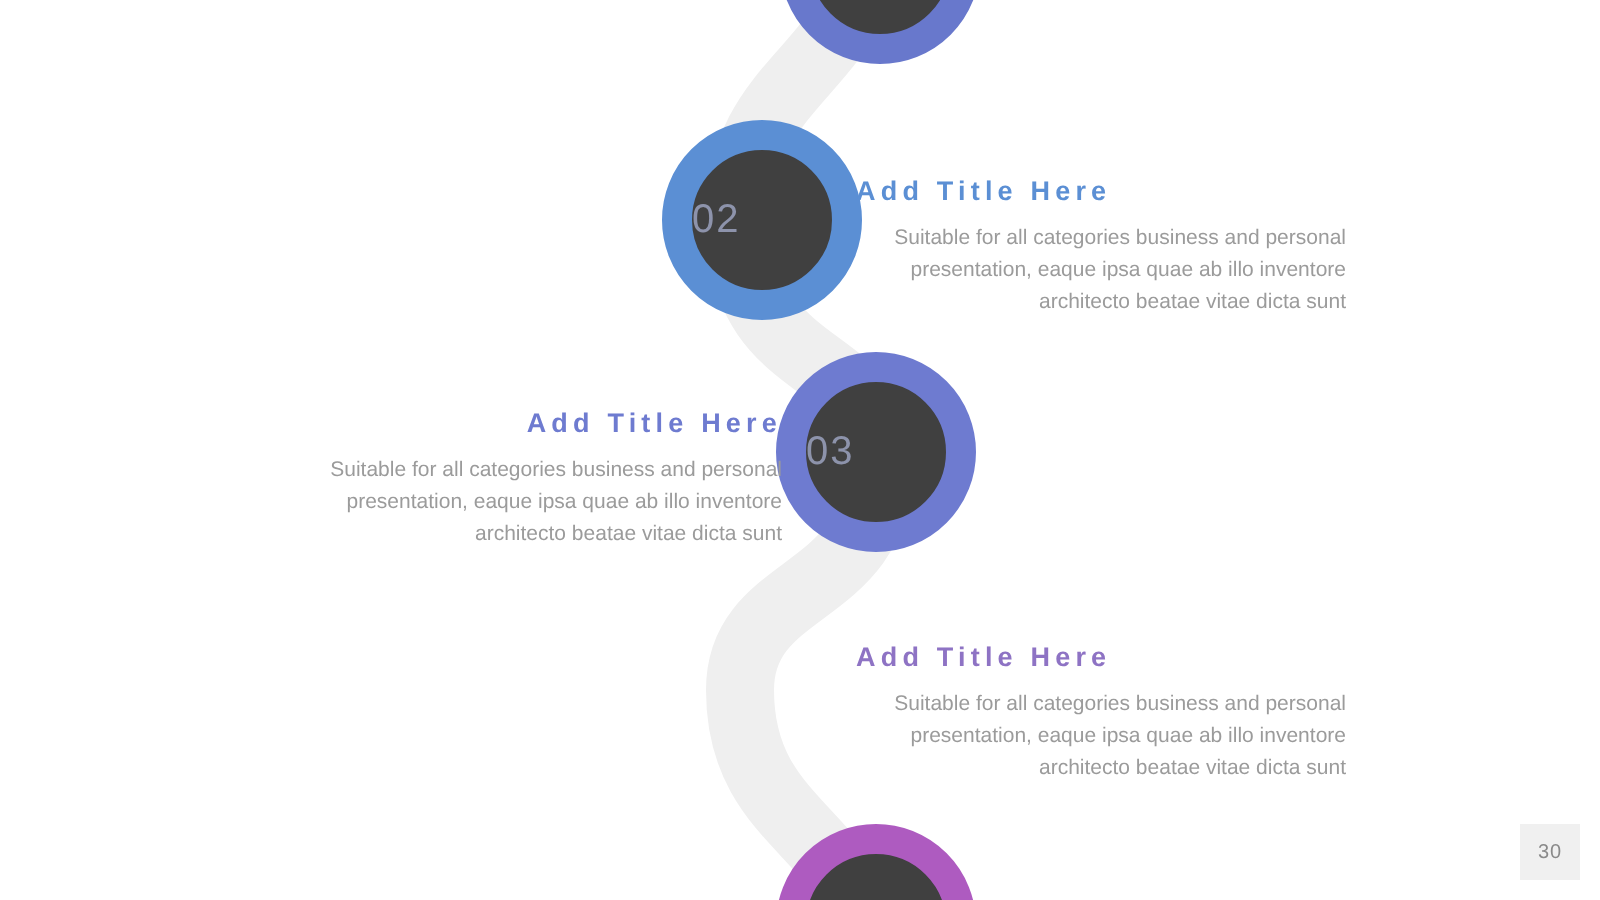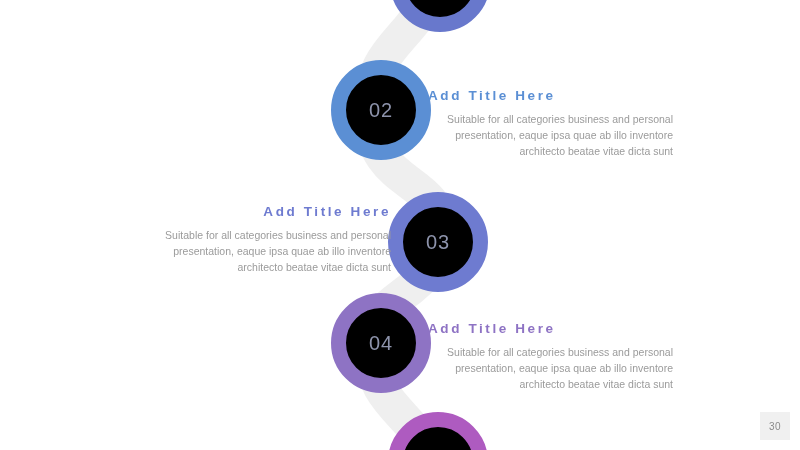--- a/index.html
+++ b/index.html
@@ -44,24 +44,24 @@
   .ring {
     position: absolute;
     left: 0;
     top: 0;
     width: 100px;
     height: 100px;
     border-radius: 50%;
     box-sizing: border-box;
     border-style: solid;
     border-width: 15px;
-    background: #000000;
+    background: #404040;
     display: flex;
     align-items: center;
-    justify-content: center;
+    justify-content: flex-start;
   }
   .ring-num {
     font-size: 20px;
     font-weight: 400;
     letter-spacing: 1px;
     color: #8d93ab;
     line-height: 1;
   }
 
   
@@ -126,35 +126,30 @@
   <div class="node" style="left:331px; top:60px;">
     <div class="ring" style="border-color:#5b8fd4;">
       <span class="ring-num">02</span>
     </div>
   </div>
   <div class="block right-text" style="left:428px; top:78px;">
     <p class="b-title" style="color:#5b8fd4;">Add Title Here</p>
     <p class="b-body">Suitable for all categories business and personal presentation, eaque ipsa quae ab illo inventore architecto beatae vitae dicta sunt</p>
   </div>
 
-  <div class="node" style="left:388px; top:192px;">
+  <div class="node" style="left:388px; top:176px;">
     <div class="ring" style="border-color:#6e7bd0;">
       <span class="ring-num">03</span>
     </div>
   </div>
   <div class="block left-text" style="left:146px; top:194px;">
     <p class="b-title" style="color:#6e7bd0;">Add Title Here</p>
     <p class="b-body">Suitable for all categories business and personal presentation, eaque ipsa quae ab illo inventore architecto beatae vitae dicta sunt</p>
   </div>
 
-  <div class="node" style="left:331px; top:293px;">
-    <div class="ring" style="border-color:#8e73c4;">
-      <span class="ring-num">04</span>
-    </div>
-  </div>
   <div class="block right-text" style="left:428px; top:311px;">
     <p class="b-title" style="color:#8e73c4;">Add Title Here</p>
     <p class="b-body">Suitable for all categories business and personal presentation, eaque ipsa quae ab illo inventore architecto beatae vitae dicta sunt</p>
   </div>
 
   <div class="node" style="left:388px; top:412px;">
     <div class="ring" style="border-color:#ae5bc0;">
       
     </div>
   </div>

